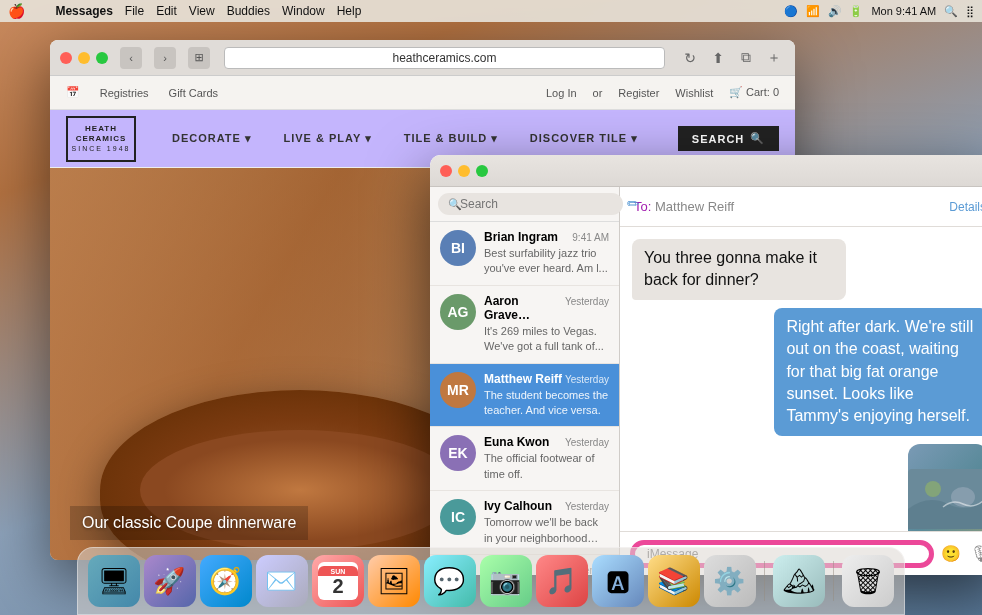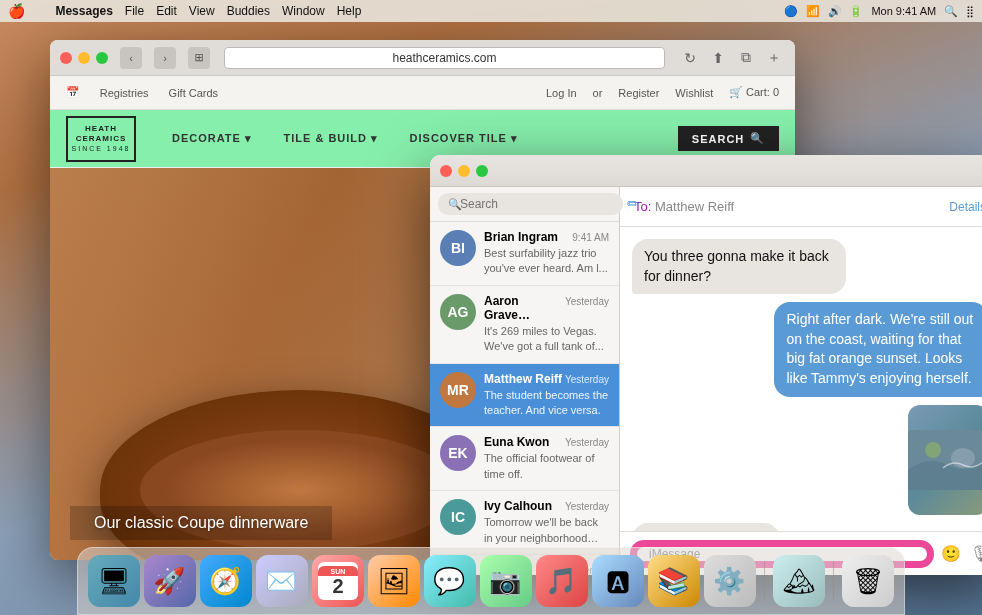--- a/index.html
+++ b/index.html
@@ -121,21 +121,21 @@
       display: flex;
       align-items: center;
       padding: 0 16px;
       gap: 20px;
       font-size: 11px;
       color: #555;
     }
     #heath-nav .nav-right { margin-left: auto; display: flex; gap: 16px; align-items: center; }
     #heath-main-nav {
       height: 58px;
-      background: #86efac;
+      background: #c4b5fd;
       display: flex;
       align-items: center;
       padding: 0 16px;
       border-bottom: 1px solid #eee;
     }
     .heath-logo {
       width: 70px;
       height: 46px;
       border: 2px solid #222;
       display: flex;
@@ -170,21 +170,21 @@
       overflow: hidden;
     }
     .hero-caption {
       position: absolute;
       bottom: 20px; left: 20px;
       color: #fff;
       font-size: 16px;
       font-weight: 400;
       text-shadow: 0 1px 3px rgba(0,0,0,0.4);
       background: rgba(0,0,0,0.2);
-      padding: 8px 24px;
+      padding: 8px 12px;
     }
 
     
     #messages {
       position: absolute;
       top: 155px; left: 430px;
       width: 570px;
       height: 420px;
       background: #fff;
       border-radius: 10px;
@@ -306,22 +306,22 @@
       display: flex;
       flex-direction: column;
       gap: 8px;
     }
     .bubble-row { display: flex; align-items: flex-end; }
     .bubble-row.incoming { justify-content: flex-start; }
     .bubble-row.outgoing { justify-content: flex-end; }
     .bubble {
       max-width: 60%;
       padding: 8px 12px;
-      border-radius: 16px;
-      font-size: 14px;
+      border-radius: 8px;
+      font-size: 16px;
       line-height: 1.4;
     }
     .bubble.incoming { background: #e8e4e0; color: #111; border-bottom-left-radius: 4px; }
     .bubble.outgoing { background: #5b9bd5; color: #fff; border-bottom-right-radius: 4px; }
     .bubble-image {
       max-width: 60%;
       border-radius: 12px;
       overflow: hidden;
       background: linear-gradient(135deg, #7a9ab5 0%, #5a8a9a 50%, #8a9a7a 100%);
       height: 110px;
@@ -335,21 +335,21 @@
       height: 44px;
       border-top: 1px solid #e0dcd8;
       display: flex;
       align-items: center;
       padding: 0 10px;
       gap: 8px;
     }
     #chat-input {
       flex: 1;
       height: 28px;
-      border: 7px solid #ec4899;
+      border: 5px solid #ec4899;
       border-radius: 14px;
       padding: 0 12px;
       font-size: 12px;
       outline: none;
       color: #999;
     }
     .chat-btn { color: #888; font-size: 16px; cursor: pointer; }
 
     
     .av-blue { background: #5a7fb5; }
@@ -437,20 +437,21 @@
   </div>
 
   <div id="heath-main-nav">
     <div class="heath-logo">
       <span>HEATH</span>
       <span>CERAMICS</span>
       <span class="since">SINCE 1948</span>
     </div>
     <div class="heath-menu">
       <div class="heath-menu-item">DECORATE ▾</div>
+      <div class="heath-menu-item">LIVE &amp; PLAY ▾</div>
       <div class="heath-menu-item">TILE &amp; BUILD ▾</div>
       <div class="heath-menu-item">DISCOVER TILE ▾</div>
     </div>
     <div class="heath-search-btn">
       <span>SEARCH</span>
       <span>🔍</span>
     </div>
   </div>
 
   <div id="heath-hero">

